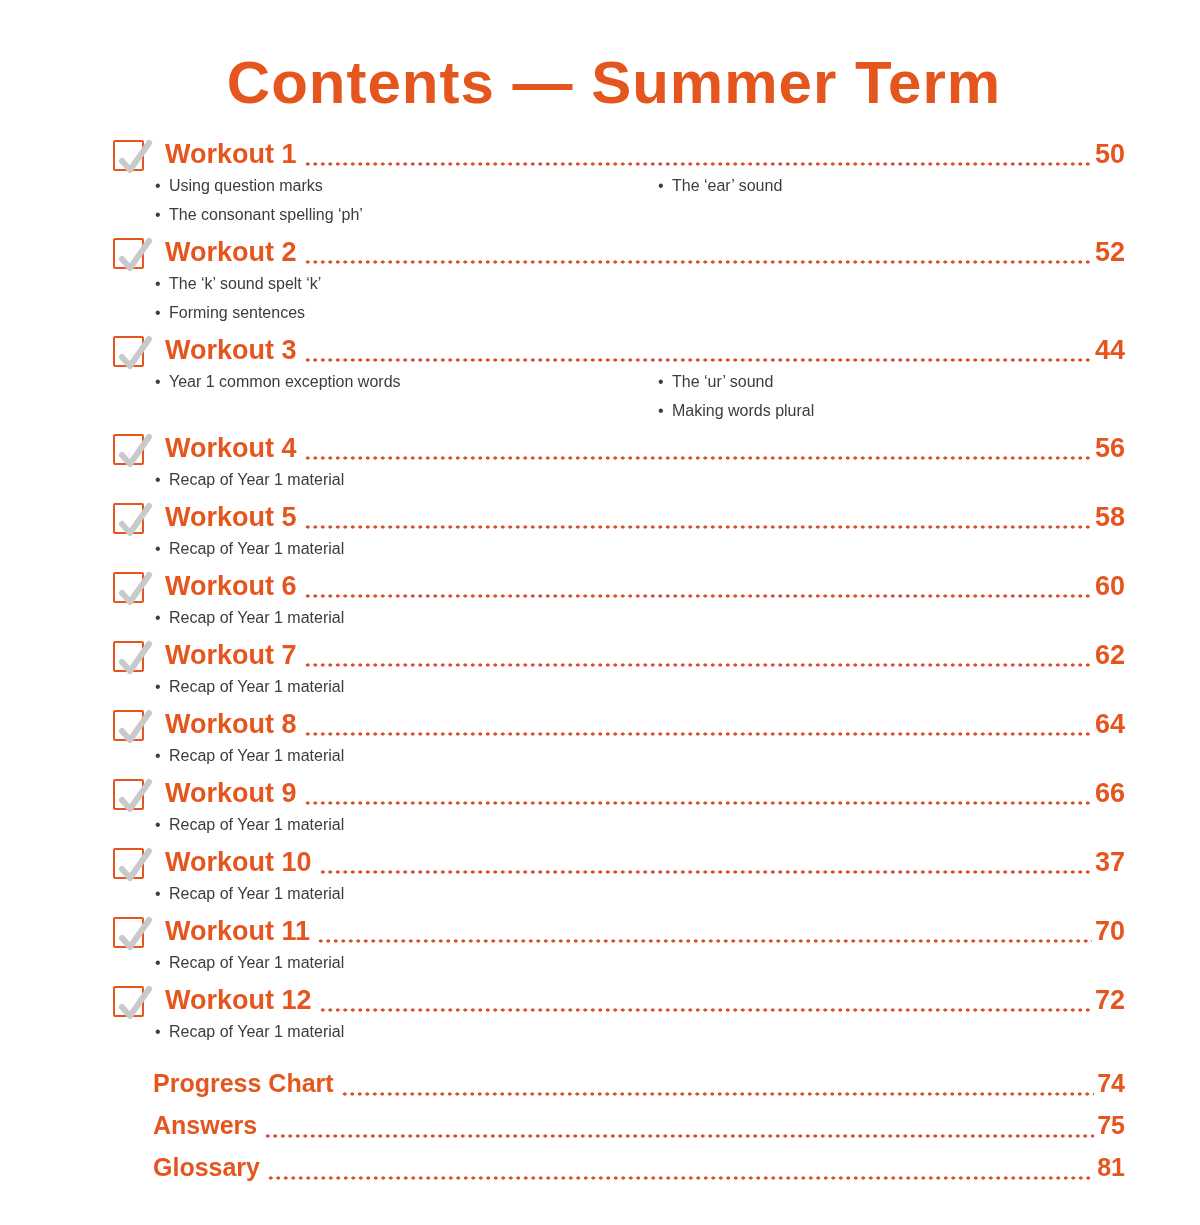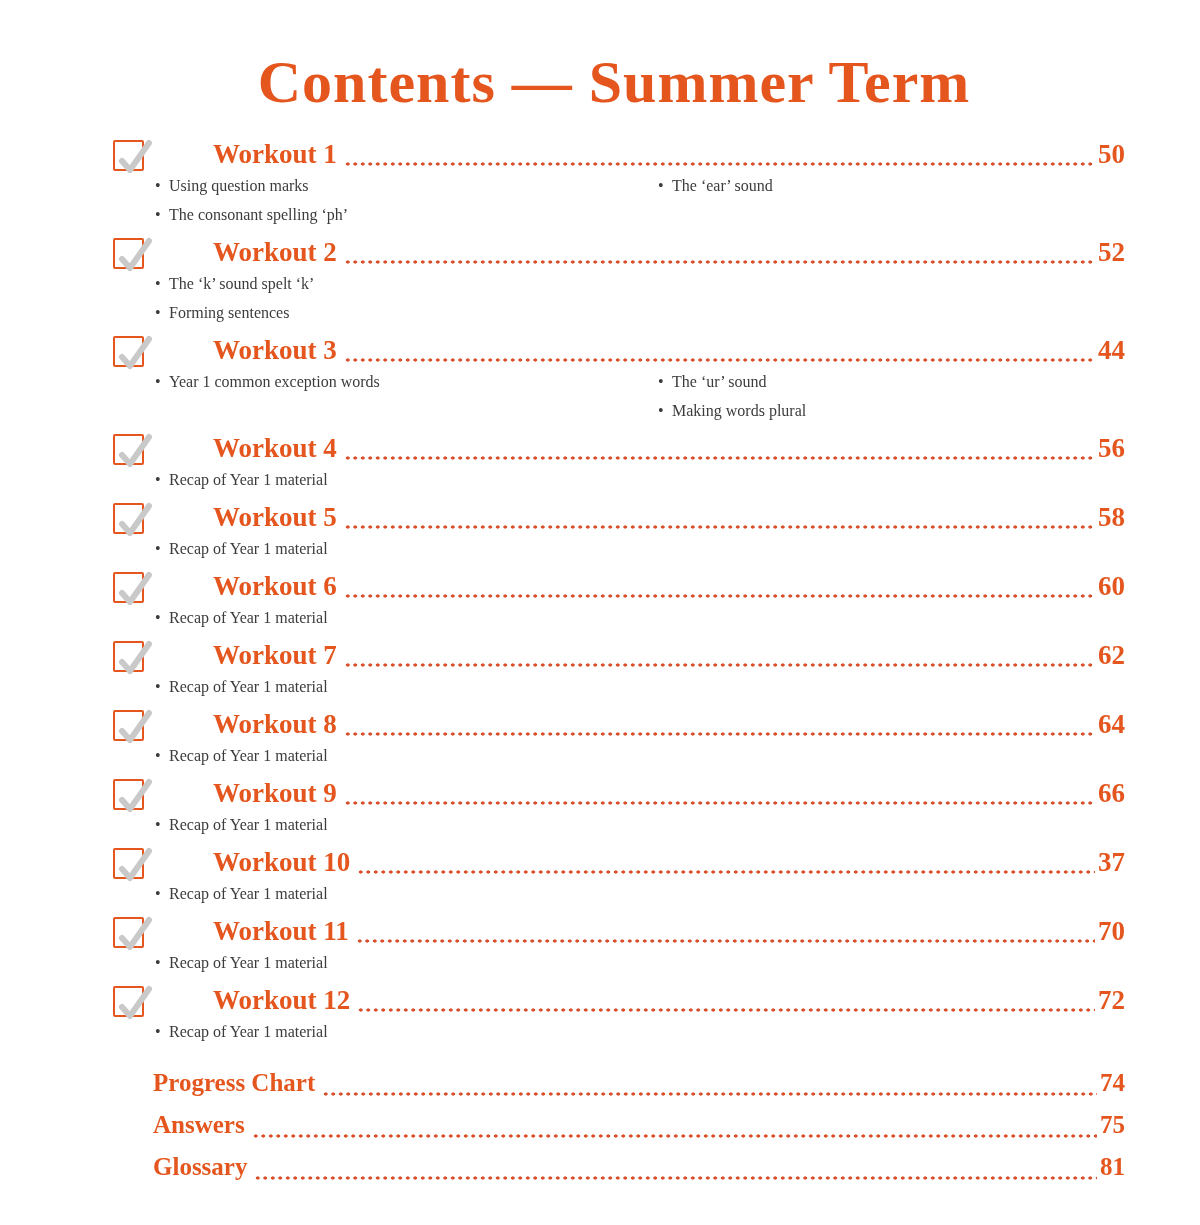--- a/index.html
+++ b/index.html
@@ -14,38 +14,36 @@
     font-family:"Liberation Sans", sans-serif;
     width:1200px;
     height:1225px;
     overflow:hidden;
   }
   .page{
     width:1200px;
     height:1225px;
     background:#ffffff;
     padding:48px 75px 0 113px;
-    font-family:Liberation Serif, serif;
   }
   .page-title{
     text-align:center;
     color:var(--accent);
     font-size:60px;
     font-weight:bold;
     letter-spacing:1px;
     margin-bottom:20px;
     margin-right:10px;
     white-space:nowrap;
   }
   .toc{width:1012px;}
   .toc-entry{margin-bottom:6px;}
   .entry-head{
     display:flex;
     align-items:flex-end;
-    gap:48px;
   }
   .check-box{
     position:relative;
     width:31px;
     height:31px;
     border:2.5px solid var(--accent);
     border-radius:2px;
     margin-top:3px;
     flex:0 0 auto;
     background:#fff;

